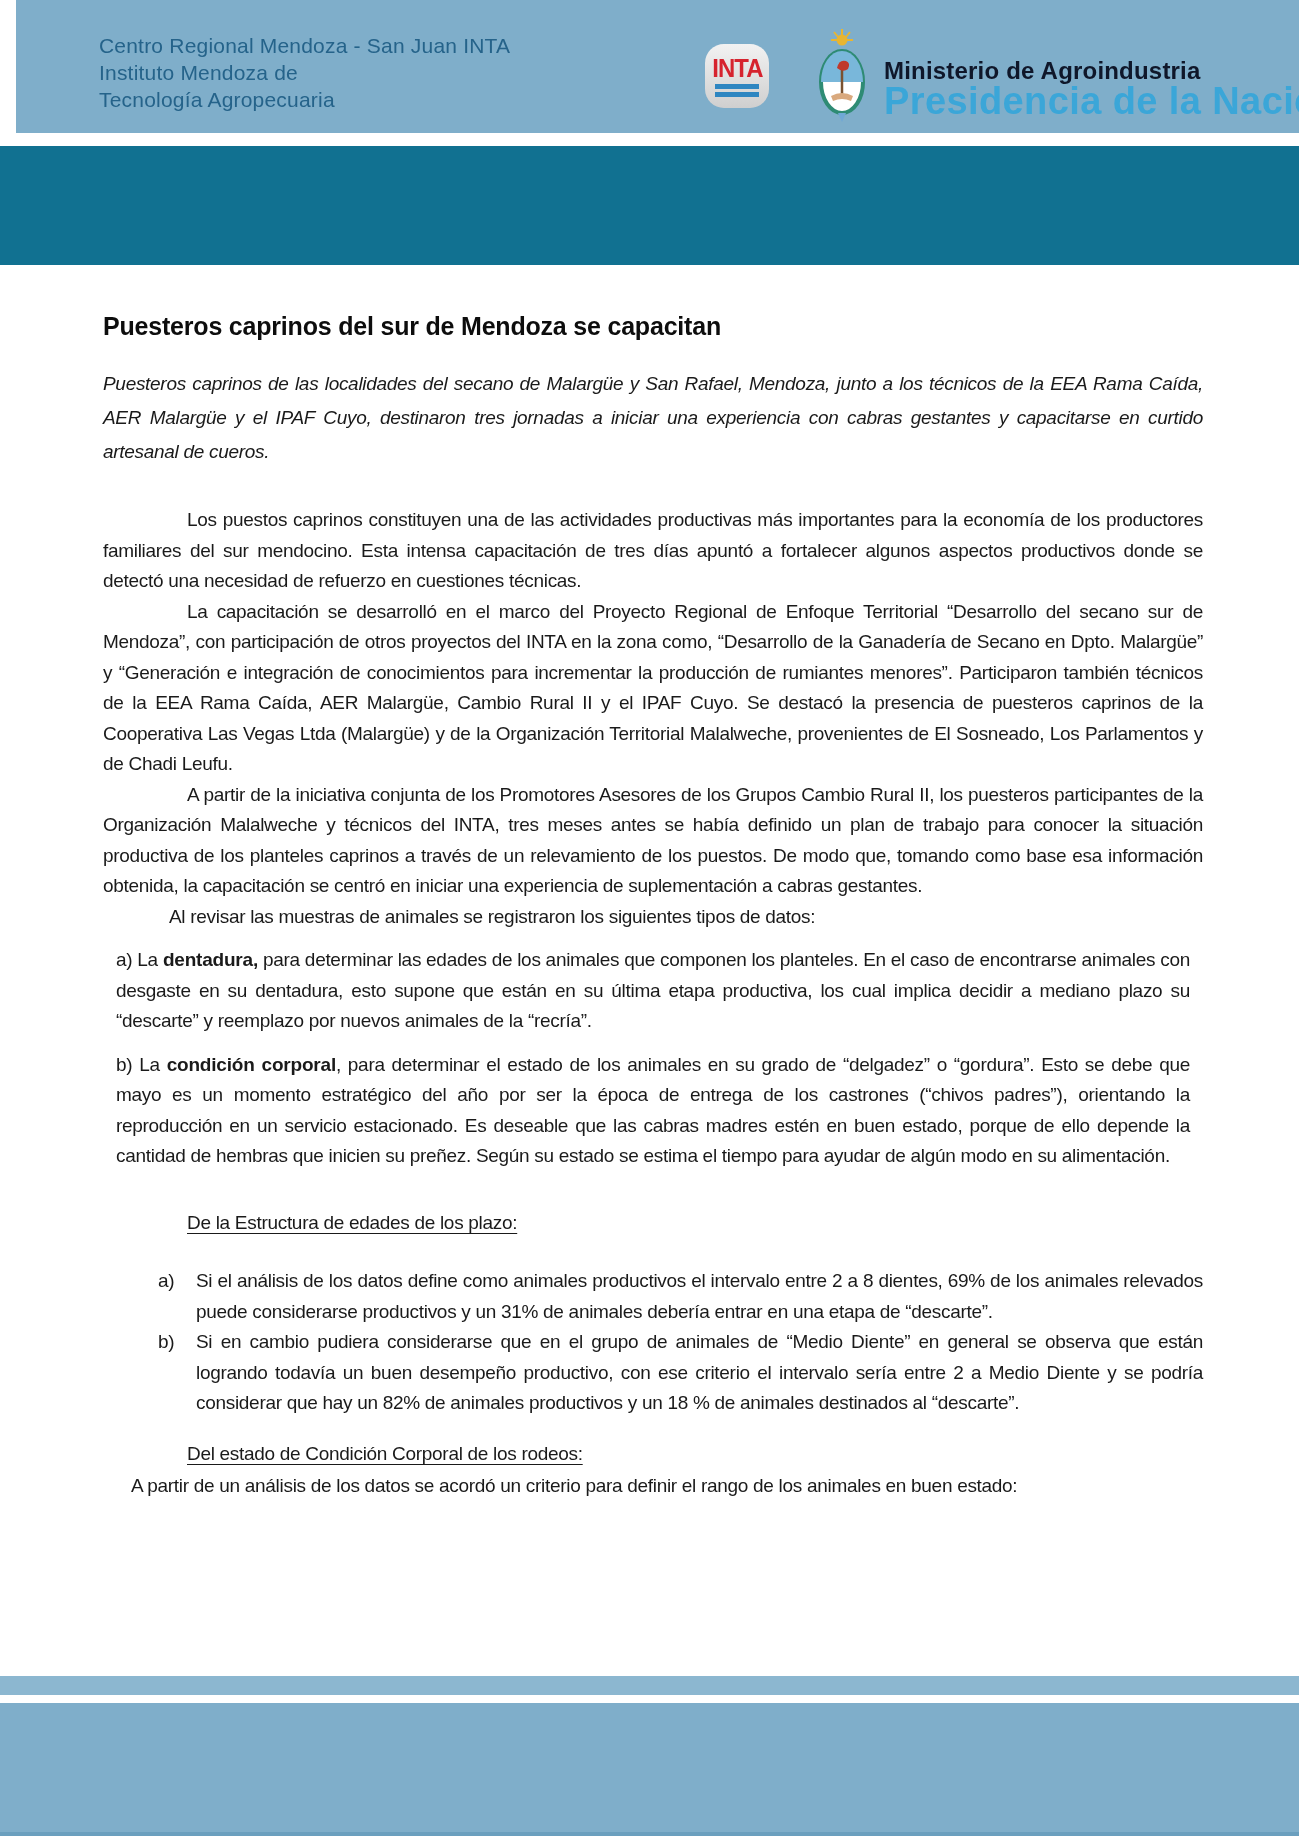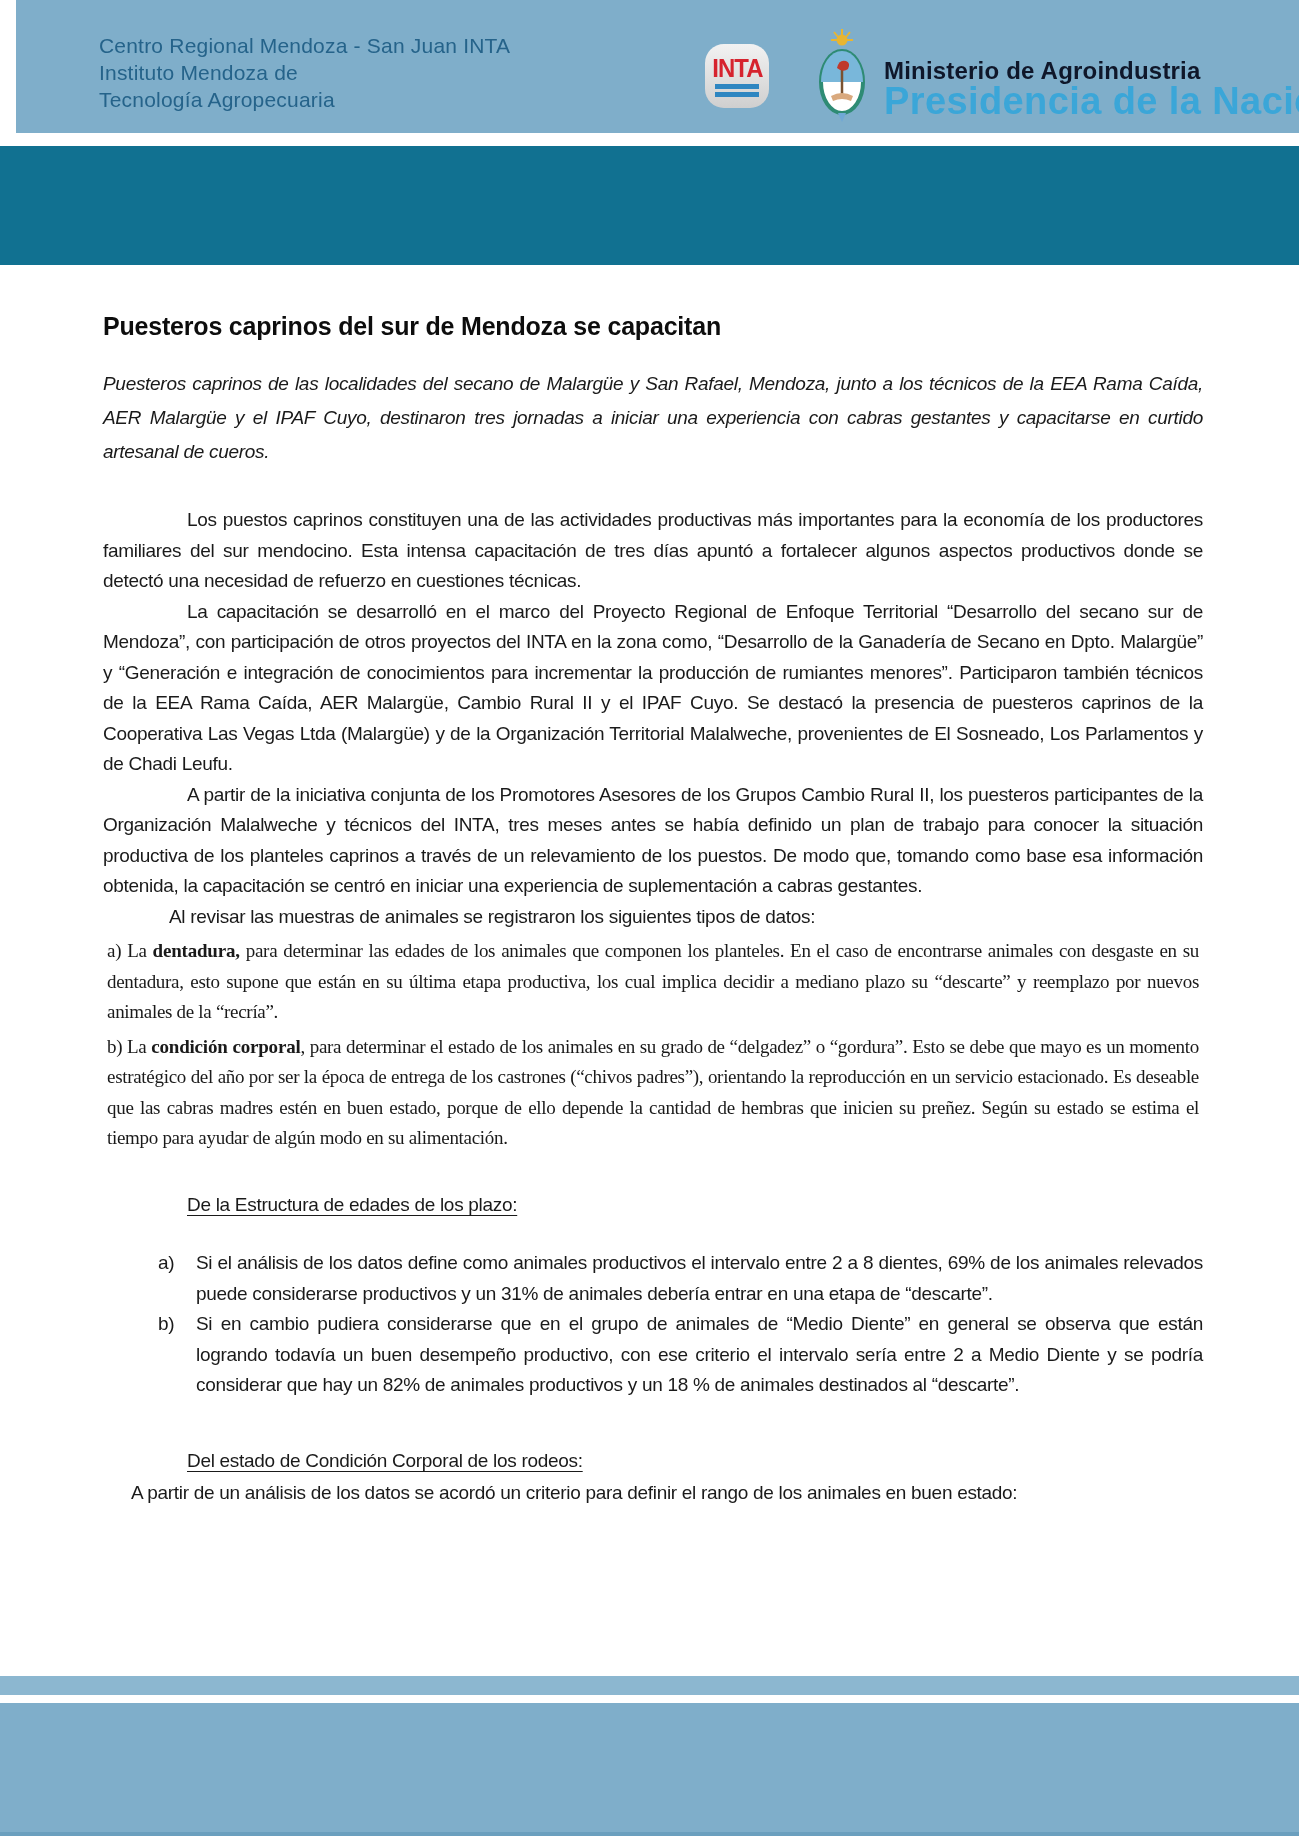--- a/index.html
+++ b/index.html
@@ -39,25 +39,25 @@
   
   .article{
     position:absolute;top:265px;left:103px;width:1100px;z-index:1;
     color:#1a1a1a;font-size:19px;line-height:30.5px;letter-spacing:-0.3px;
   }
   .title{margin-top:42px;font-size:25px;line-height:38px;font-weight:bold;color:#0d0d0d;letter-spacing:-0.2px;}
   .lead{margin-top:22px;font-style:italic;font-size:19px;line-height:34px;text-align:justify;}
   .para{text-align:justify;text-indent:84px;margin:0;}
   .para-first{margin-top:36px;}
   .para-short{text-indent:66px;}
-  .flush-item{text-align:justify;text-indent:0;margin:4px;font-family:Liberation Serif, serif;}
+  .flush-item{text-align:justify;text-indent:0;margin:13px;}
   .flush-item b{letter-spacing:-0.2px;}
   .heading-underline{margin:36px 0 28px 0;text-indent:84px;}
   .heading-underline span{text-decoration:underline;text-underline-offset:4px;}
-  .heading-underline.second{margin:45px 0 2px 0;}
+  .heading-underline.second{margin:20px 0 2px 0;}
   .age-item{position:relative;padding-left:93px;text-align:justify;margin:0;}
   .age-marker{position:absolute;left:55px;top:0;}
   .final-para{text-indent:28px;text-align:justify;margin:0;}
   
   .footer-thin{position:absolute;top:1676px;left:0;right:0;height:19px;background:var(--footer_thin,#8CB7D0);z-index:2;}
   .footer-block{position:absolute;top:1703px;left:0;right:0;bottom:0;background:var(--header_band,#7FAECA);border-bottom:4px solid #6B9FBE;z-index:2;}
 </style>
 </head>
 <body>
 

